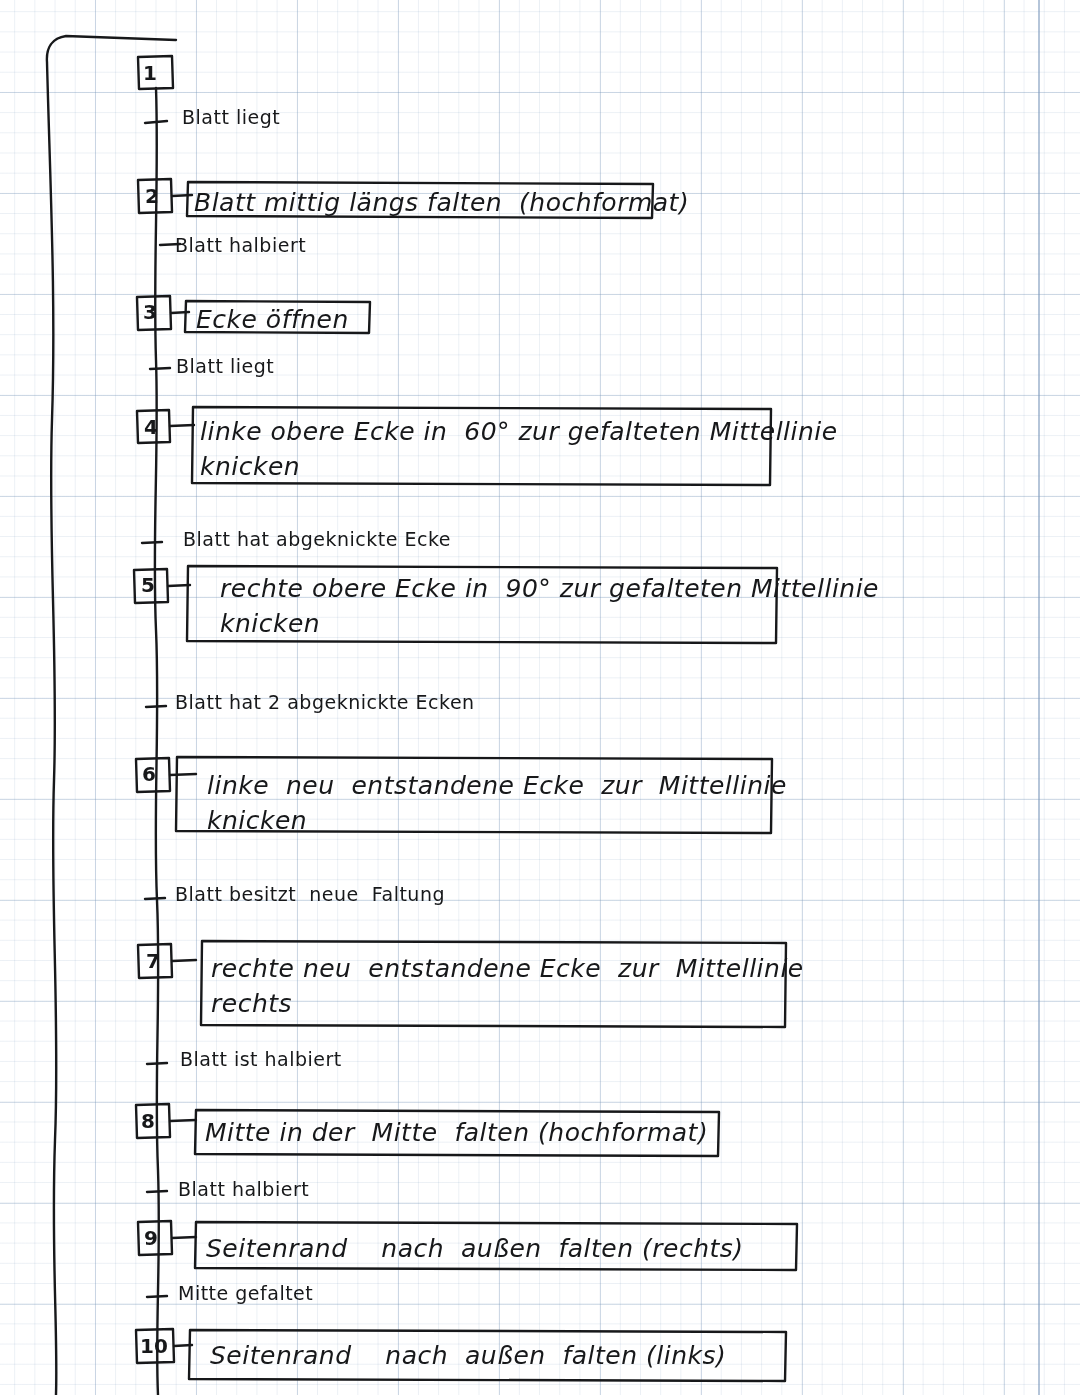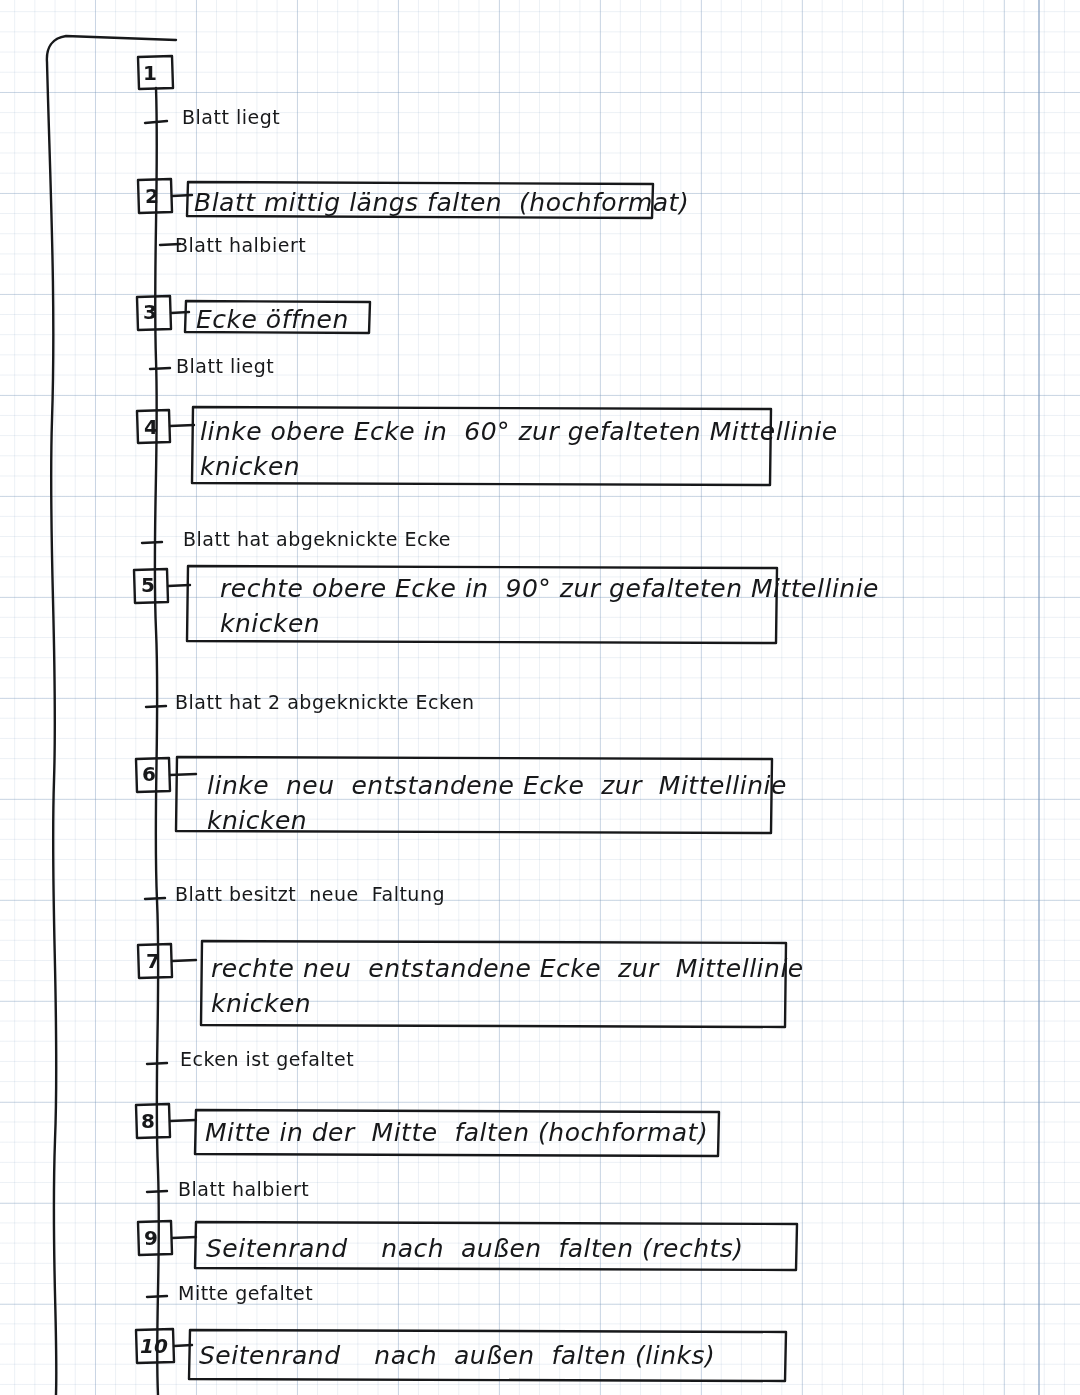--- a/index.html
+++ b/index.html
@@ -145,25 +145,25 @@
 knicken</div>
 <div class="hand state" style="left:175px;top:691px;">Blatt hat 2 abgeknickte Ecken</div>
 
 <div class="hand num" style="left:142px;top:762px;">6</div>
 <div class="hand action" style="left:207px;top:768px;">linke  neu  entstandene Ecke  zur  Mittellinie
 knicken</div>
 <div class="hand state" style="left:175px;top:883px;">Blatt besitzt  neue  Faltung</div>
 
 <div class="hand num" style="left:146px;top:949px;">7</div>
 <div class="hand action" style="left:211px;top:951px;">rechte neu  entstandene Ecke  zur  Mittellinie
-knicken</div>
-<div class="hand state" style="left:180px;top:1048px;">Ecken ist gefaltet</div>
+rechts</div>
+<div class="hand state" style="left:180px;top:1048px;">Blatt ist halbiert</div>
 
 <div class="hand num" style="left:141px;top:1109px;">8</div>
 <div class="hand action" style="left:205px;top:1115px;">Mitte in der  Mitte  falten (hochformat)</div>
 <div class="hand state" style="left:178px;top:1178px;">Blatt halbiert</div>
 
 <div class="hand num" style="left:144px;top:1226px;">9</div>
 <div class="hand action" style="left:206px;top:1231px;">Seitenrand    nach  außen  falten (rechts)</div>
 <div class="hand state" style="left:178px;top:1282px;">Mitte gefaltet</div>
 
-<div class="hand num" style="left:140px;top:1334px;font-style:italic;">10</div>
-<div class="hand action" style="left:199px;top:1338px;">Seitenrand    nach  außen  falten (links)</div>
+<div class="hand num" style="left:140px;top:1334px;">10</div>
+<div class="hand action" style="left:210px;top:1338px;">Seitenrand    nach  außen  falten (links)</div>
 
 </body></html>

